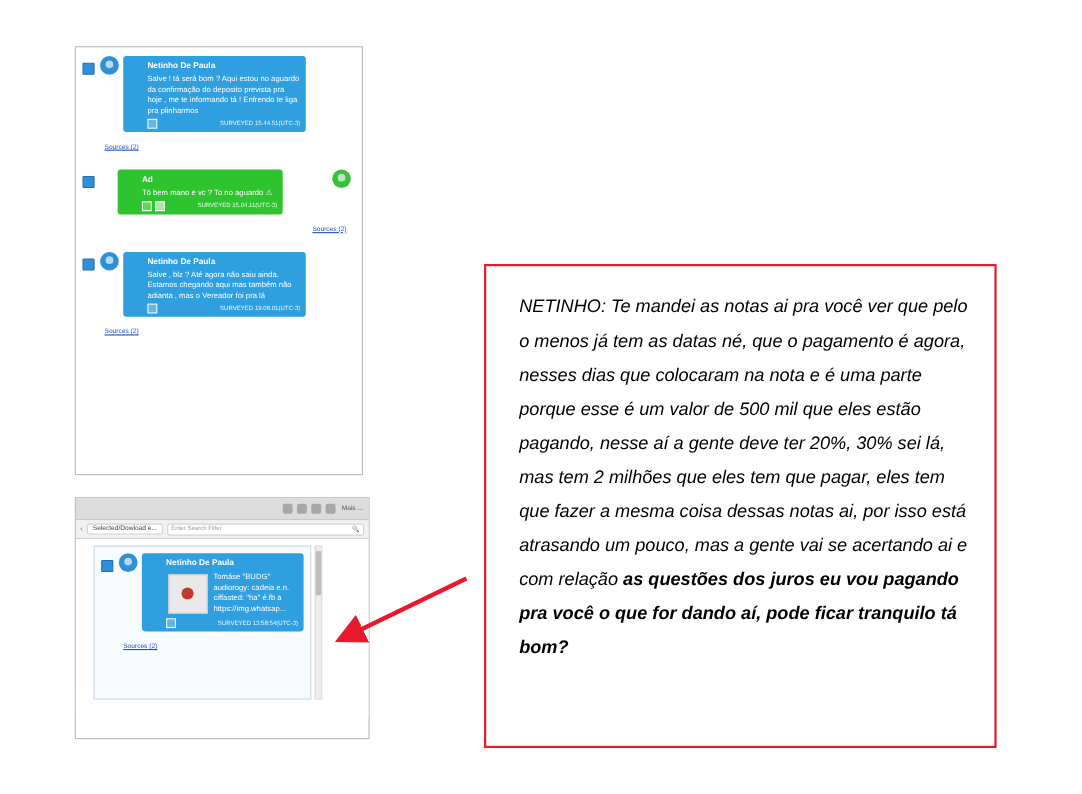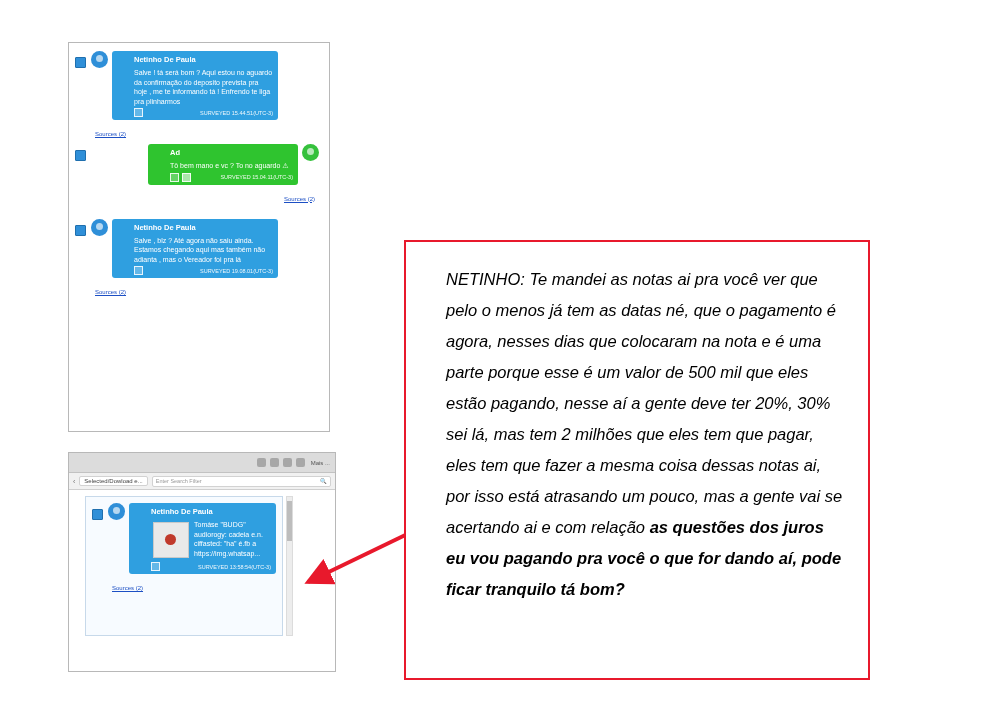--- a/index.html
+++ b/index.html
@@ -264,28 +264,28 @@
     position: absolute;
     left: 0; top: 4px;
     width: 100%;
     height: 40px;
     background: #bdbdbd;
   }
 
   
   #quote-box {
     position: absolute;
-    left: 404px;
+    left: 440px;
     top: 240px;
     width: 466px;
     height: 440px;
     border: 2px solid #e8192c;
     background: #ffffff;
     box-sizing: border-box;
-    padding: 22px 22px 10px 40px;
+    padding: 22px 22px 10px 30px;
   }
   #quote-text {
     font-family: "Liberation Sans", sans-serif;
     font-style: italic;
     font-size: 16.5px;
     line-height: 31px;
     color: #000000;
   }
   #quote-text .bold {
     font-weight: bold;
@@ -315,21 +315,21 @@
       <div class="bub-text">Salve ! tá será bom ? Aqui estou no aguardo da confirmação do deposito prevista pra hoje , me te informando tá ! Enfrendo te liga pra plinharmos</div>
       <div class="bub-foot">
         <div class="mini-sq"></div>
         <div class="bub-meta">SURVEYED 15.44.51(UTC-3)</div>
       </div>
     </div>
   </div>
   <a class="source-link">Sources (2)</a>
 
   
-  <div class="msg-row out" style="margin-top:4px;">
+  <div class="msg-row out" style="margin-top:14px;gap:41px;">
     <div class="checkbox" style="position:absolute;left:0;top:0;"></div>
     <div class="bubble out">
       <div class="bub-name">Ad</div>
       <div class="bub-text">Tô bem mano e vc ? To no aguardo ⚠</div>
       <div class="bub-foot">
         <div class="mini-sq"></div>
         <div class="mini-sq solid"></div>
         <div class="bub-meta">SURVEYED 15.04.11(UTC-3)</div>
       </div>
     </div>

